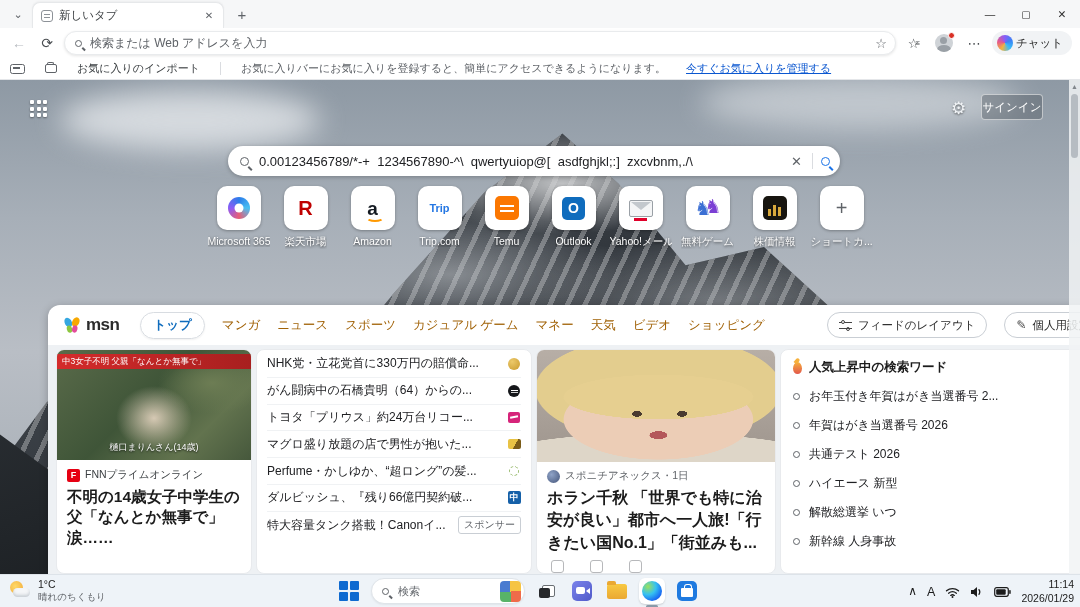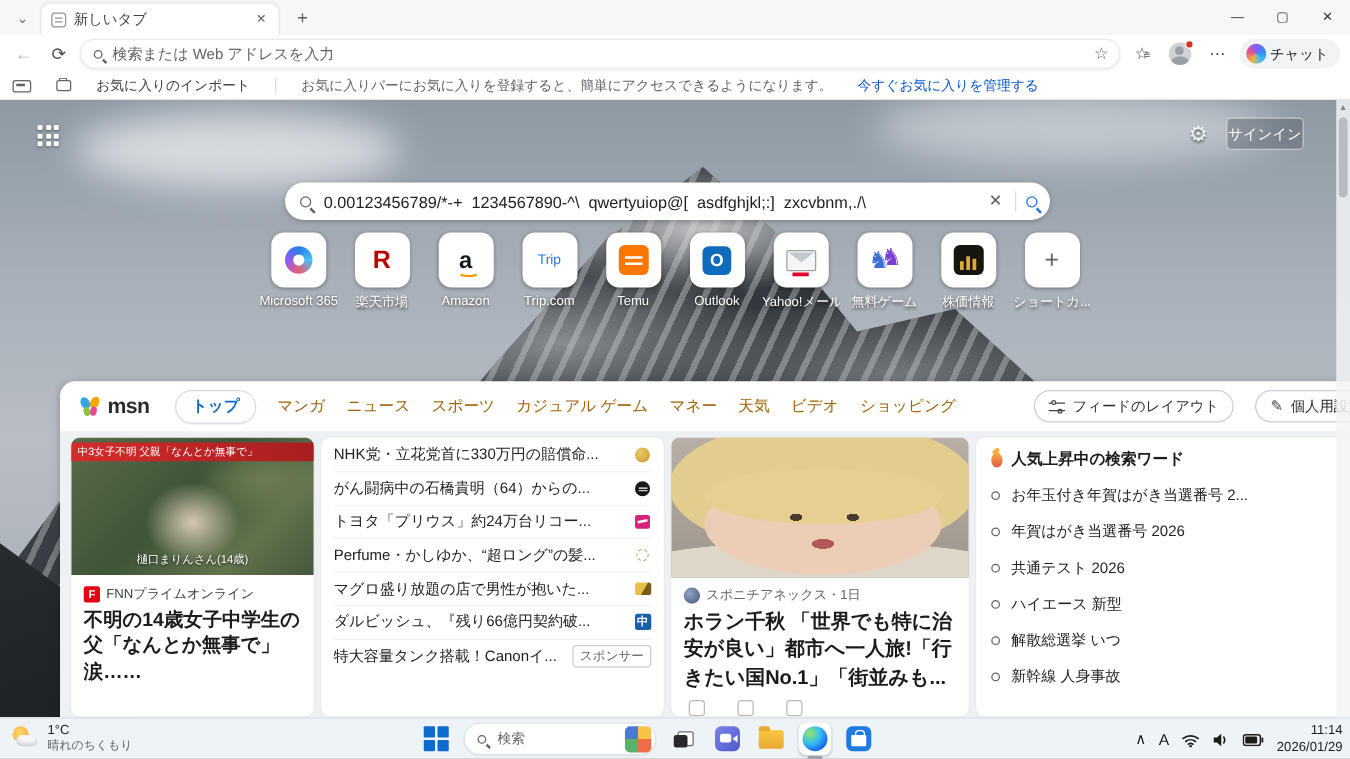--- a/index.html
+++ b/index.html
@@ -35,21 +35,21 @@
   .copilot-ic{width:16px;height:16px;border-radius:50%;background:conic-gradient(from 210deg,#f2b33d,#e5588c,#8b5cf6,#3b82f6,#38bdf8,#f2b33d);}
   .copilot-pill span{font-size:11.5px;color:#1b1b1b;}
 
   .favbar{position:absolute;top:58px;left:0;width:1080px;height:22px;background:#fff;border-bottom:1px solid #e4e6e9;display:flex;align-items:center;padding:0 10px;gap:20px;font-size:11px;color:#3c4043;}
   .dev-ic{width:15px;height:10px;border:1.3px solid #5f6368;border-radius:2.5px;position:relative;}
   .dev-ic:after{content:"";position:absolute;left:2px;top:2.5px;width:7px;height:1.5px;background:#5f6368;}
   .fold-ic{width:12px;height:9px;border:1.2px solid #5f6368;border-radius:2px;position:relative;}
   .fold-ic:before{content:"";position:absolute;top:-3px;left:1px;width:5px;height:2px;border:1.2px solid #5f6368;border-bottom:none;border-radius:2px 2px 0 0;}
   .fav-sep{width:1px;height:13px;background:#dadce0;}
   .fav-hint{color:#5f6368;}
-  .fav-link{color:#0b57d0;cursor:pointer;}
+  .fav-link{color:#0b57d0;text-decoration:underline;cursor:pointer;}
 
   
   .page{position:absolute;top:80px;left:0;width:1080px;height:494px;overflow:hidden;}
   .sky{position:absolute;inset:0;background:linear-gradient(180deg,#8e99a4 0%,#a7afb8 28%,#b9bec5 55%,#a2aab2 100%);}
   .cloud{position:absolute;border-radius:50%;background:rgba(235,238,240,.75);filter:blur(14px);}
   .mountain{position:absolute;left:-20px;right:-20px;top:40px;bottom:0;background:linear-gradient(155deg,#565c63 0%,#31363c 45%,#212529 100%);clip-path:polygon(0 82%,6% 62%,13% 68%,21% 55%,29% 62%,37% 38%,45% 16%,52% 3%,57% 14%,63% 32%,70% 28%,78% 46%,86% 41%,93% 57%,100% 52%,100% 100%,0 100%);}
   .mountain:after{content:"";position:absolute;inset:0;background:
     radial-gradient(18% 16% at 52% 14%, rgba(255,255,255,.85), rgba(255,255,255,0) 70%),
     radial-gradient(22% 20% at 42% 34%, rgba(240,244,248,.55), rgba(255,255,255,0) 70%),
     radial-gradient(25% 22% at 66% 40%, rgba(240,244,248,.45), rgba(255,255,255,0) 70%),
@@ -80,21 +80,21 @@
 
   .quicklinks{position:absolute;left:0;top:106px;width:1080px;display:flex;justify-content:center;gap:4px;}
   .ql{width:63px;display:flex;flex-direction:column;align-items:center;cursor:pointer;}
   .ql-tile{width:44px;height:44px;background:#fff;border-radius:10px;box-shadow:0 1px 3px rgba(0,0,0,.3);display:flex;align-items:center;justify-content:center;position:relative;}
   .ql-label{margin-top:5px;font-size:10.5px;color:#fff;text-shadow:0 1px 3px rgba(0,0,0,.75);white-space:nowrap;overflow:hidden;max-width:62px;}
   .ic-m365{width:22px;height:22px;border-radius:50%;background:conic-gradient(from 180deg,#e85d75,#8b5cf6,#2b7de9,#49c0f2,#e85d75);}
   .ic-m365:after{content:"";position:absolute;width:9px;height:9px;border-radius:50%;background:#fff;left:50%;top:50%;transform:translate(-50%,-50%);}
   .ic-rakuten{font-size:20px;font-weight:bold;color:#bf0000;}
   .ic-amzn{font-size:19px;font-weight:bold;color:#131921;line-height:1;position:relative;}
   .ic-amzn:after{content:"";position:absolute;left:-1px;bottom:-4px;width:14px;height:7px;border:2px solid #ff9900;border-top:none;border-left-color:transparent;border-right-color:transparent;border-radius:50%;}
-  .ic-trip{font-size:11px;font-weight:normal;color:#2577e3;}
+  .ic-trip{font-size:11px;font-weight:bold;color:#2577e3;}
   .ic-temu{width:24px;height:24px;border-radius:5px;background:#fb7701;position:relative;}
   .ic-temu:after{content:"";position:absolute;left:5px;top:9px;width:14px;height:2px;background:#fff;box-shadow:0 5px 0 #fff;}
   .ic-outlook{width:23px;height:23px;border-radius:5px;background:#0f6cbd;color:#fff;font-weight:bold;font-size:14px;display:flex;align-items:center;justify-content:center;}
   .ic-ymail{width:24px;height:17px;border:1.6px solid #9aa0a6;border-radius:2px;position:relative;background:#f4f5f6;}
   .ic-ymail:before{content:"";position:absolute;left:1px;top:1px;border-left:10px solid transparent;border-right:10px solid transparent;border-top:8px solid #c3c8cd;}
   .ic-ymail:after{content:"";position:absolute;left:4px;bottom:-5px;width:13px;height:3px;background:#e0002a;}
   .ic-games{position:relative;width:24px;height:24px;}
   .ic-games b{position:absolute;font-size:19px;line-height:1;font-weight:normal;}
   .ic-games b:first-child{left:-1px;top:3px;color:#3b6fd4;}
   .ic-games b:last-child{left:9px;top:1px;color:#7b3fd4;}
@@ -426,29 +426,29 @@
                 <span class="ic-black"></span>
               </span>
           </div>
           <div class="h-row">
             <span class="h-txt">トヨタ「プリウス」約24万台リコー...</span>
             <span class="h-ic">
                 <span class="ic-magenta"></span>
               </span>
           </div>
           <div class="h-row">
+            <span class="h-txt">マグロ盛り放題の店で男性が抱いた...</span>
+            <span class="h-ic">
+                <span class="ic-goldsq"></span>
+              </span>
+          </div>
+          <div class="h-row">
             <span class="h-txt">Perfume・かしゆか、“超ロング”の髪...</span>
             <span class="h-ic">
                 <span class="ic-flower"></span>
-              </span>
-          </div>
-          <div class="h-row">
-            <span class="h-txt">マグロ盛り放題の店で男性が抱いた...</span>
-            <span class="h-ic">
-                <span class="ic-goldsq"></span>
               </span>
           </div>
           <div class="h-row">
             <span class="h-txt">ダルビッシュ、『残り66億円契約破...</span>
             <span class="h-ic">
                 <span class="ic-chu">中</span>
               </span>
           </div>
           <div class="h-row">
             <span class="h-txt">特大容量タンク搭載！Canonイ...</span>

